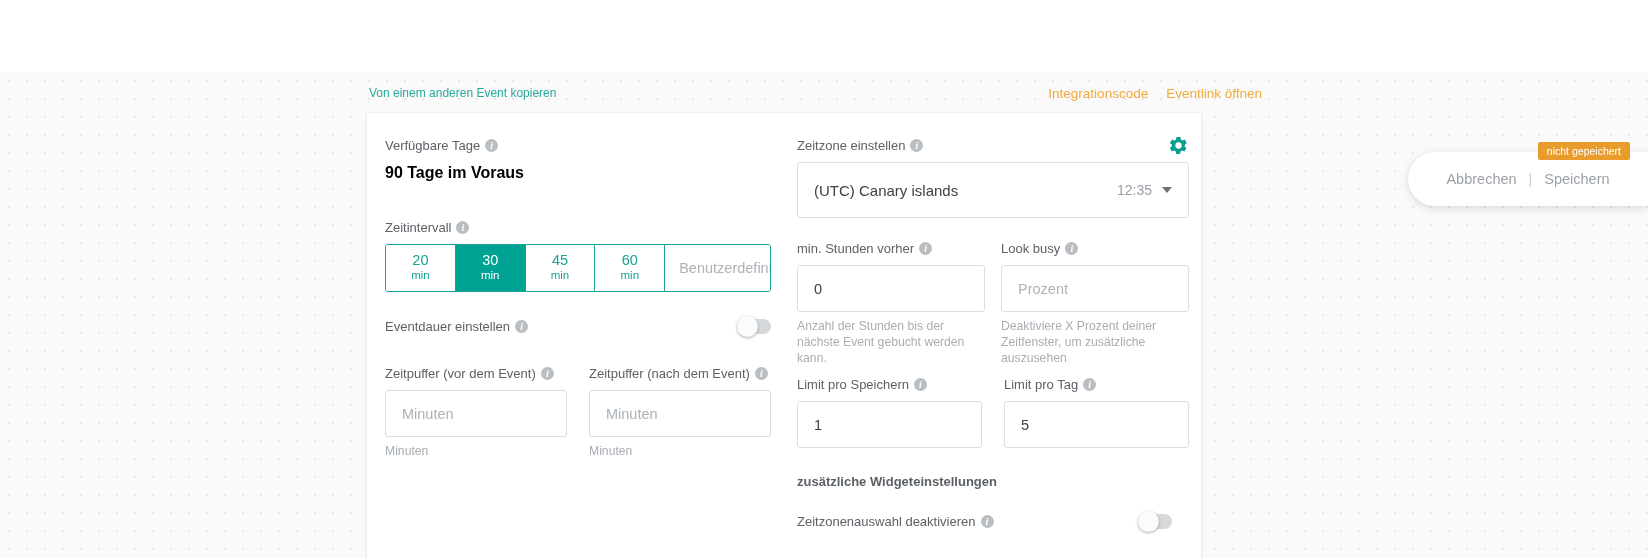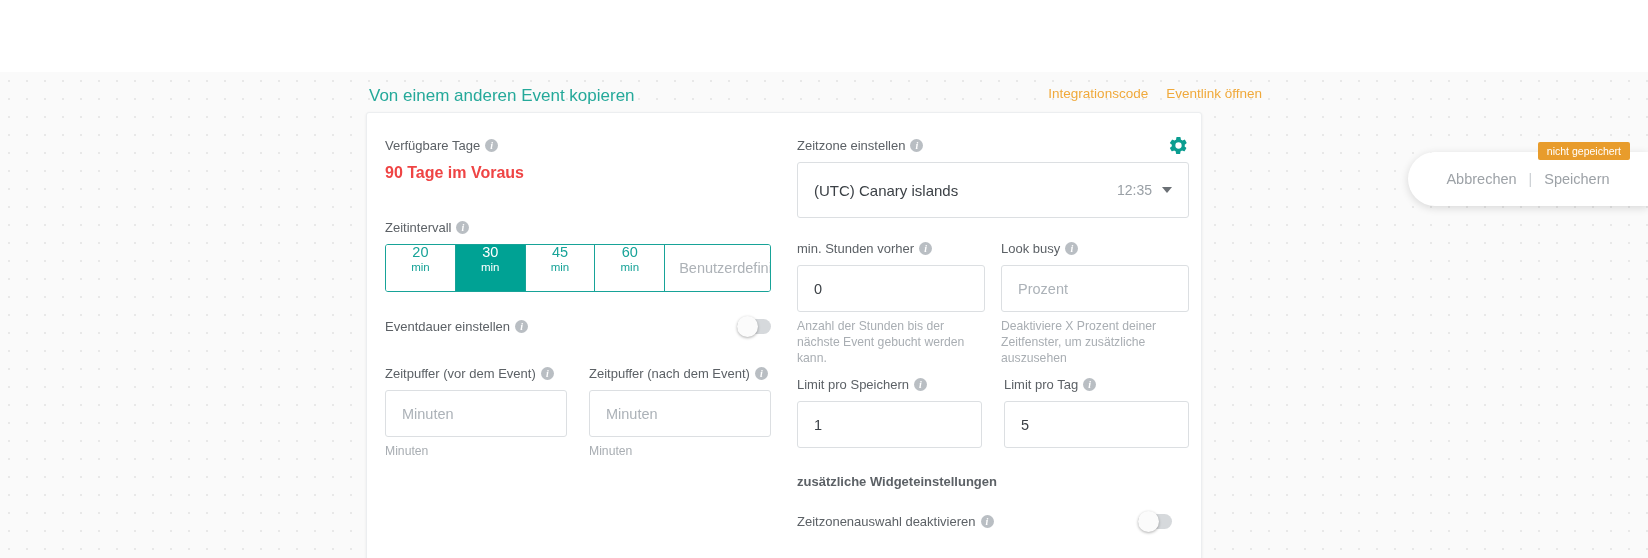--- a/index.html
+++ b/index.html
@@ -68,21 +68,21 @@
 
   .link-row {
     position: absolute;
     left: 0; top: 14px;
     width: 1648px;
     height: 22px;
   }
   .copy-link {
     position: absolute;
     left: 369px; top: 0;
-    font-size: 17px;
+    font-size: 12px;
     color: #25a99a;
     cursor: pointer;
   }
   .right-links {
     position: absolute;
     right: 386px; top: 0;
     display: flex;
     gap: 18px;
   }
   .right-links span {
@@ -124,21 +124,21 @@
     line-height: 13px;
     text-align: center;
     font-style: italic;
     font-family: "Liberation Serif", serif;
     cursor: pointer;
     flex: none;
   }
   .big-value {
     font-size: 16px;
     font-weight: bold;
-    color: #ef4444;
+    color: #000000;
     margin-top: 10px;
   }
   .gear {
     position: absolute;
     right: 12px; top: 22px;
     cursor: pointer;
     line-height: 0;
   }
 
   
@@ -171,21 +171,21 @@
     height: 48px;
     width: 386px;
     margin-top: 8px;
   }
   .seg-item {
     flex: 1 1 0;
     border-right: 1px solid #17a398;
     display: flex;
     flex-direction: column;
     align-items: center;
-    justify-content: flex-start;
+    justify-content: center;
     color: #17a398;
     cursor: pointer;
     background: #ffffff;
     line-height: 15px;
   }
   .seg-item:last-child { border-right: none; }
   .seg-item .num { font-size: 14.5px; }
   .seg-item .unit { font-size: 11.5px; }
   .seg-item.sel { background: #00a294; color: #ffffff; }
   .seg-custom {

